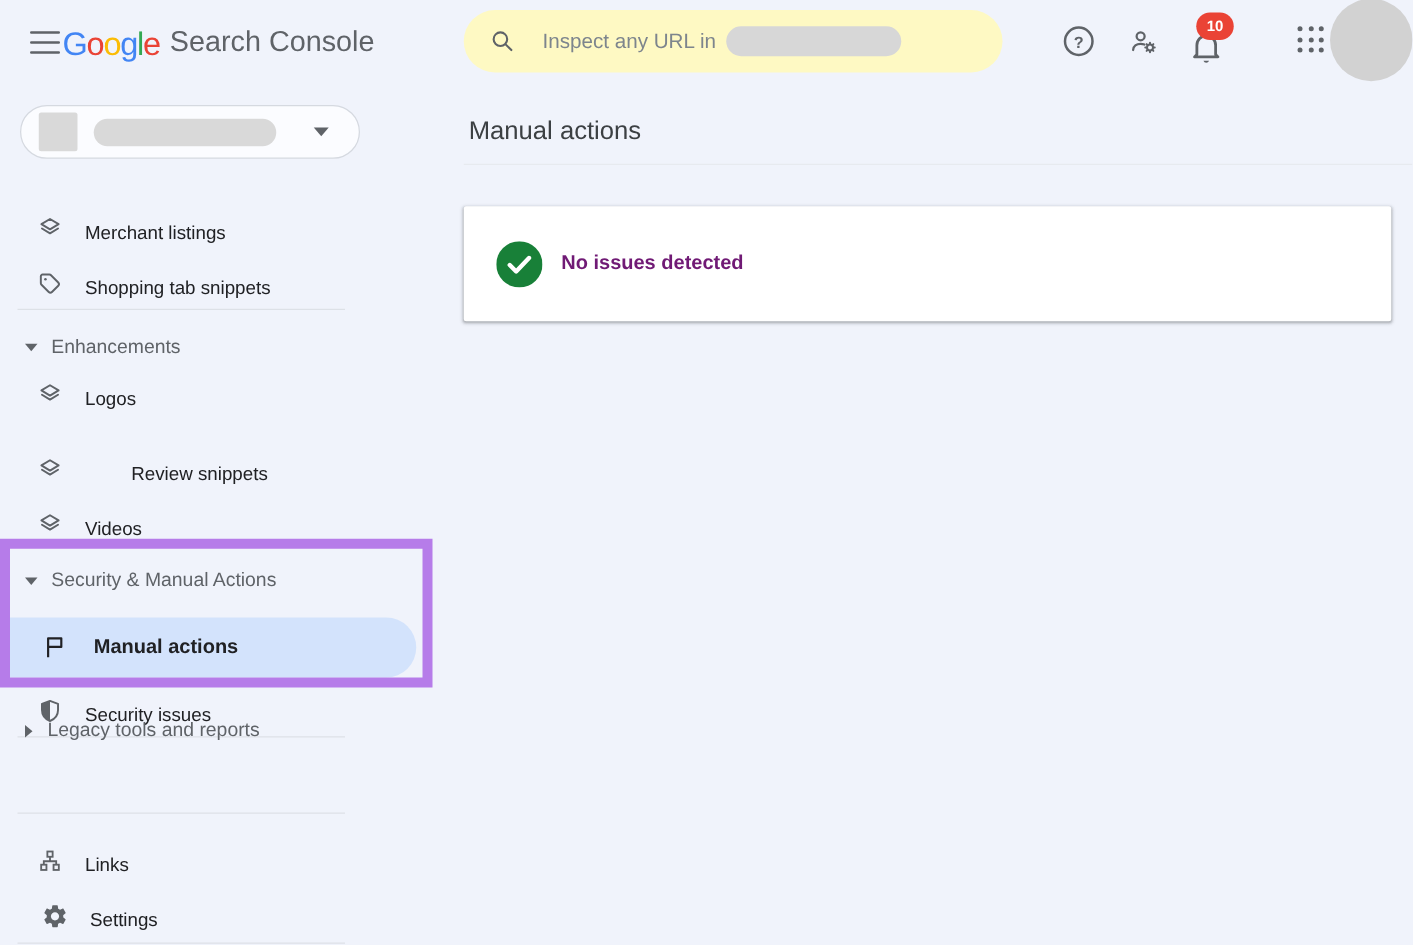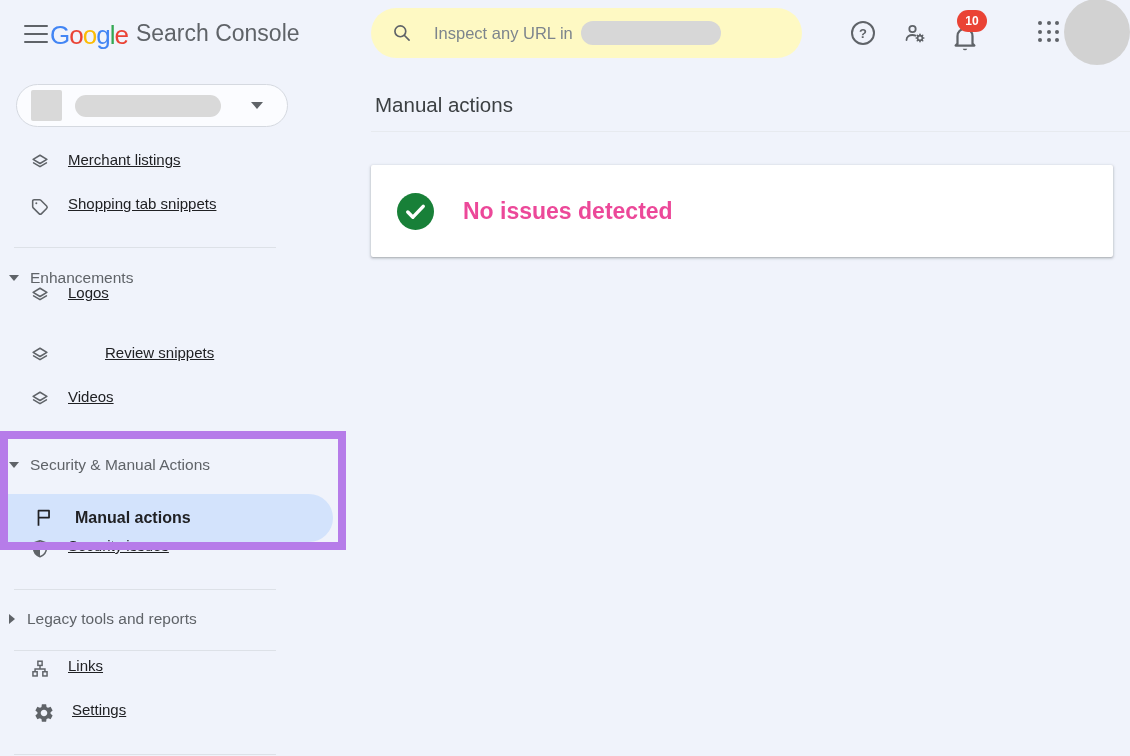--- a/index.html
+++ b/index.html
@@ -43,26 +43,26 @@
     border-radius:50%; background:#d2d2d2; cursor:pointer; }
   
   .prop { position:absolute; left:16px; top:84px; width:272px; height:43px;
     background:#fbfcff; border:1px solid #d5d9e0; border-radius:22px;
     display:flex; align-items:center; cursor:pointer; }
   .prop .fav { margin-left:14px; width:31px; height:31px; background:#d9d9d9; border-radius:2px; }
   .prop .name { margin-left:13px; width:146px; height:22px; background:#d9d9d9; border-radius:11px; }
   .prop .tri { margin-left:auto; margin-right:24px; width:0; height:0;
     border-left:6px solid transparent; border-right:6px solid transparent; border-top:7px solid #5f6368; }
   
-  .srow { position:absolute; left:0; width:300px; height:44px; display:flex; align-items:flex-start;
-    padding-left:28px; cursor:pointer;text-decoration:underline; }
+  .srow { position:absolute; left:0; width:300px; height:44px; display:flex; align-items:flex-end;
+    padding-left:28px; cursor:pointer; }
   .srow .ic { width:24px; height:24px; flex:0 0 auto; margin-right:16px; display:flex; align-items:center; justify-content:center; }
   .srow .lbl { font-size:15px; font-weight:500; color:#202124; white-space:nowrap; }
   .shead { position:absolute; left:0; width:300px; height:44px; display:flex; align-items:center;
-    padding-left:9px; cursor:pointer; }
+    padding-left:20px; cursor:pointer; }
   .shead .arrow-down { width:0; height:0; border-left:5px solid transparent; border-right:5px solid transparent;
     border-top:6px solid #5f6368; margin-right:11px; }
   .shead .arrow-right { width:0; height:0; border-top:5px solid transparent; border-bottom:5px solid transparent;
     border-left:6px solid #5f6368; margin-right:12px; }
   .shead .lbl { font-size:15.5px; font-weight:500; color:#5f6368; white-space:nowrap; }
   .sdiv { position:absolute; left:14px; width:262px; height:1px; background:#dde1e7; }
   .selected-pill { position:absolute; left:0; top:494px; width:333px; height:48px;
     background:#d3e3fc; border-radius:0 24px 24px 0; display:flex; align-items:center;
     padding-left:32px; cursor:pointer; }
   .selected-pill .ic { width:24px; height:24px; margin-right:19px; display:flex; align-items:center; justify-content:center; }
@@ -70,21 +70,21 @@
   
   .annotation { position:absolute; left:0; top:431px; width:346px; height:119px;
     border:8px solid #b67ce9; pointer-events:none; z-index:5; }
   
   .page-title { position:absolute; left:375px; top:93px; font-size:20.5px; font-weight:500; color:#3c4043; }
   .title-div { position:absolute; left:371px; top:131px; width:759px; height:1px; background:#e7eaef; }
   .card { position:absolute; left:371px; top:165px; width:742px; height:92px; background:#ffffff;
     border-radius:2px; box-shadow:0 1px 2px rgba(60,64,67,.3), 0 1px 3px 1px rgba(60,64,67,.12);
     display:flex; align-items:center; }
   .card .check { margin-left:26px; width:37px; height:37px; flex:0 0 auto; }
-  .card .status { margin-left:29px; font-size:23px; font-weight:700; color:#ec4899; }
+  .card .status { margin-left:15px; font-size:16px; font-weight:700; color:#701a75; }
   svg { display:block; }
 </style>
 </head>
 <body>
 
 <div class="hamburger">
     <span></span>
     <span></span>
     <span></span>
   </div>
@@ -225,21 +225,21 @@
     <svg width="22" height="22" viewBox="0 0 24 24">
       <path d="M12 3 L19 5.5 V11 c0 4.4-2.9 8-7 9.5 C7.9 19 5 15.4 5 11 V5.5 Z" fill="none" stroke="#5f6368" stroke-width="1.7" stroke-linejoin="round"></path>
       <path d="M12 3 L5 5.5 V11 c0 4.4 2.9 8 7 9.5 Z" fill="#5f6368"></path>
     </svg>
   </span>
   <span class="lbl">Security issues</span>
 </div>
 
 <div class="sdiv" style="top:589px;"></div>
 
-<div class="shead" style="top:597px;text-align:right;">
+<div class="shead" style="top:563px;text-align:right;">
   <span class="arrow-right"></span>
   <span class="lbl">Legacy tools and reports</span>
 </div>
 
 <div class="sdiv" style="top:650px;"></div>
 
 <div class="srow" style="top:657px;">
   <span class="ic">
     <svg width="22" height="22" viewBox="0 0 24 24" fill="none" stroke="#5f6368" stroke-width="1.6">
       <rect x="9.7" y="3.5" width="4.6" height="4.6"></rect>

